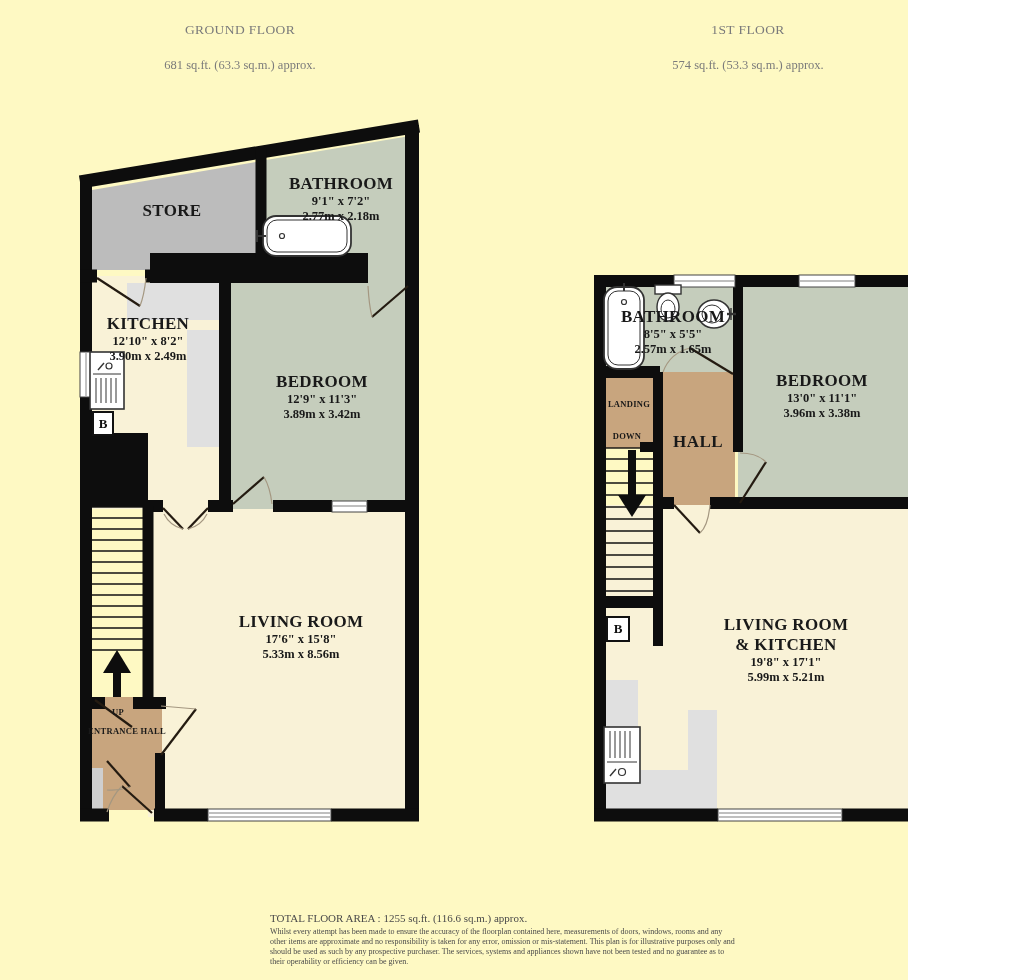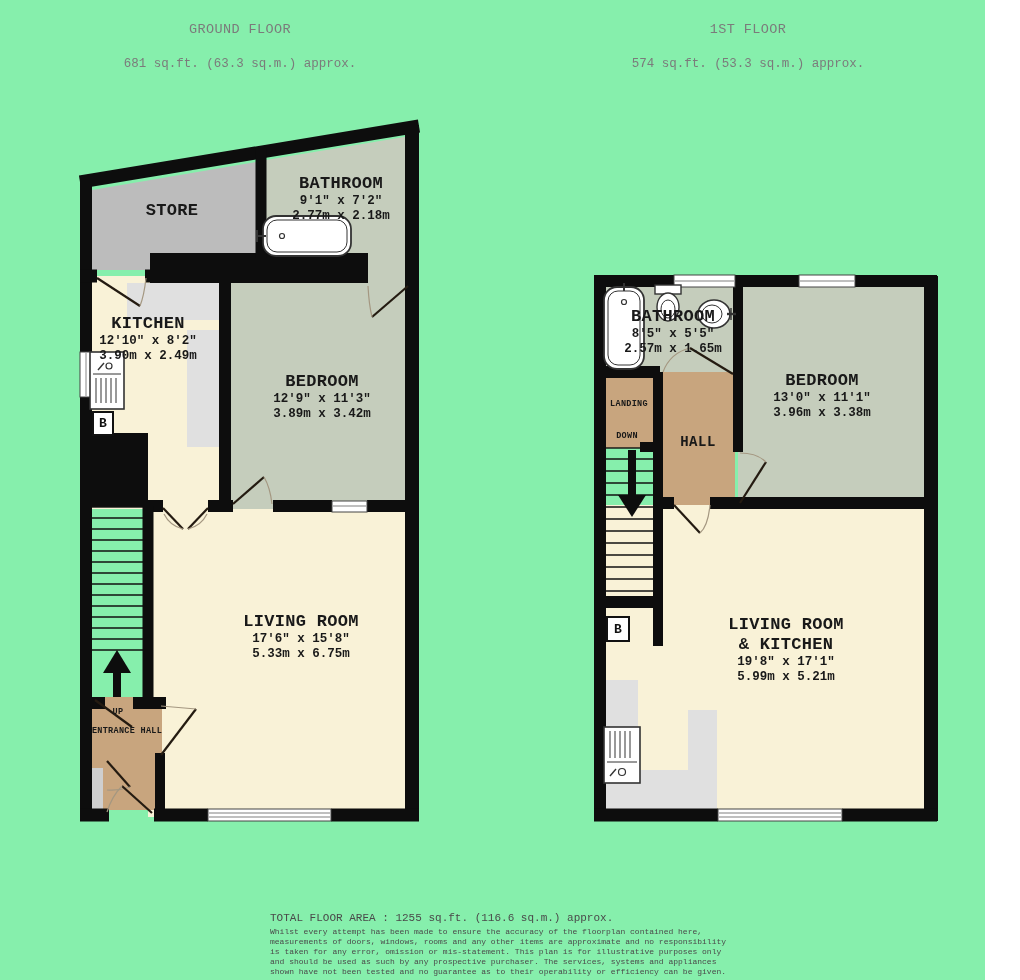--- a/index.html
+++ b/index.html
@@ -1,27 +1,27 @@
 <!DOCTYPE html>
 <html><head>
 <meta charset="utf-8">
 <style>
   html,body{margin:0;padding:0;background:#ffffff;}
-  #canvas{position:relative;width:985px;height:980px;background:#86efac;overflow:hidden;
-          font-family:Liberation Mono, monospace;}
+  #canvas{position:relative;width:908px;height:980px;background:#fef9c3;overflow:hidden;
+          font-family:Liberation Serif, serif;}
   svg{position:absolute;left:0;top:0;}
   .hdr{position:absolute;text-align:center;transform:translateX(-50%);color:#7b7b7b;}
   .hdr .t{font-size:13.5px;letter-spacing:.4px;}
   .hdr .a{font-size:12.5px;margin-top:20px;}
   .lbl{position:absolute;transform:translate(-50%,-50%);text-align:center;color:#191919;
        font-weight:bold;white-space:nowrap;line-height:1.18;}
   .lbl .rn{font-size:17px;letter-spacing:.3px;}
   .lbl .rd{font-size:12.5px;}
   .small{font-size:8.5px;letter-spacing:.3px;}
-  .hallname{font-size:14px;letter-spacing:.5px;}
+  .hallname{font-size:17px;letter-spacing:.5px;}
   .bbox{position:absolute;background:#ffffff;border:2px solid #111;color:#111;
         font-weight:bold;font-size:13px;display:flex;align-items:center;justify-content:center;}
   .footer{position:absolute;left:505px;transform:translateX(-50%);color:#4a4a4a;}
   .footer .tot{font-size:11px;margin-bottom:3px;}
   .footer .dis{font-size:8px;line-height:1.25;width:470px;}
   .footer .mw{font-size:8px;margin-top:13px;}
   .wall{stroke:#0d0d0d;}
   .thin{stroke:#111;stroke-width:1.4;fill:none;}
   .fx{fill:#ffffff;stroke:#333;}
   .door{stroke:#241b11;stroke-width:2.2;fill:none;}
@@ -280,21 +280,21 @@
     <div class="rd">3.90m  x 2.49m</div>
   </div>
   <div class="lbl" style="left:322px;top:397px;">
     <div class="rn">BEDROOM</div>
     <div class="rd">12'9"  x 11'3"</div>
     <div class="rd">3.89m  x 3.42m</div>
   </div>
   <div class="lbl" style="left:301px;top:637px;">
     <div class="rn">LIVING ROOM</div>
     <div class="rd">17'6"  x 15'8"</div>
-    <div class="rd">5.33m  x 6.75m</div>
+    <div class="rd">5.33m  x 8.56m</div>
   </div>
   <div class="lbl small" style="left:118px;top:712px;">
     <div>UP</div>
   </div>
   <div class="lbl small" style="left:127px;top:731px;">
     <div>ENTRANCE HALL</div>
   </div>
   <div class="bbox" style="left:92px;top:411px;width:18px;height:21px;">
     <span>B</span>
   </div>

